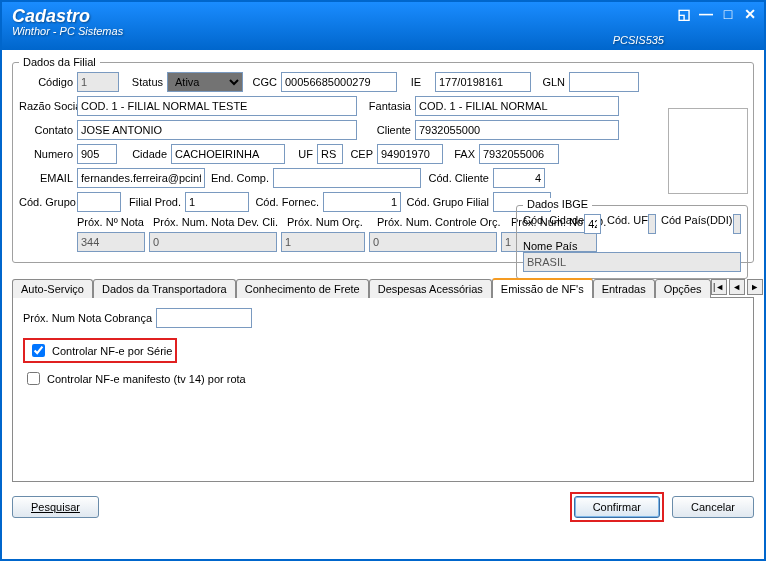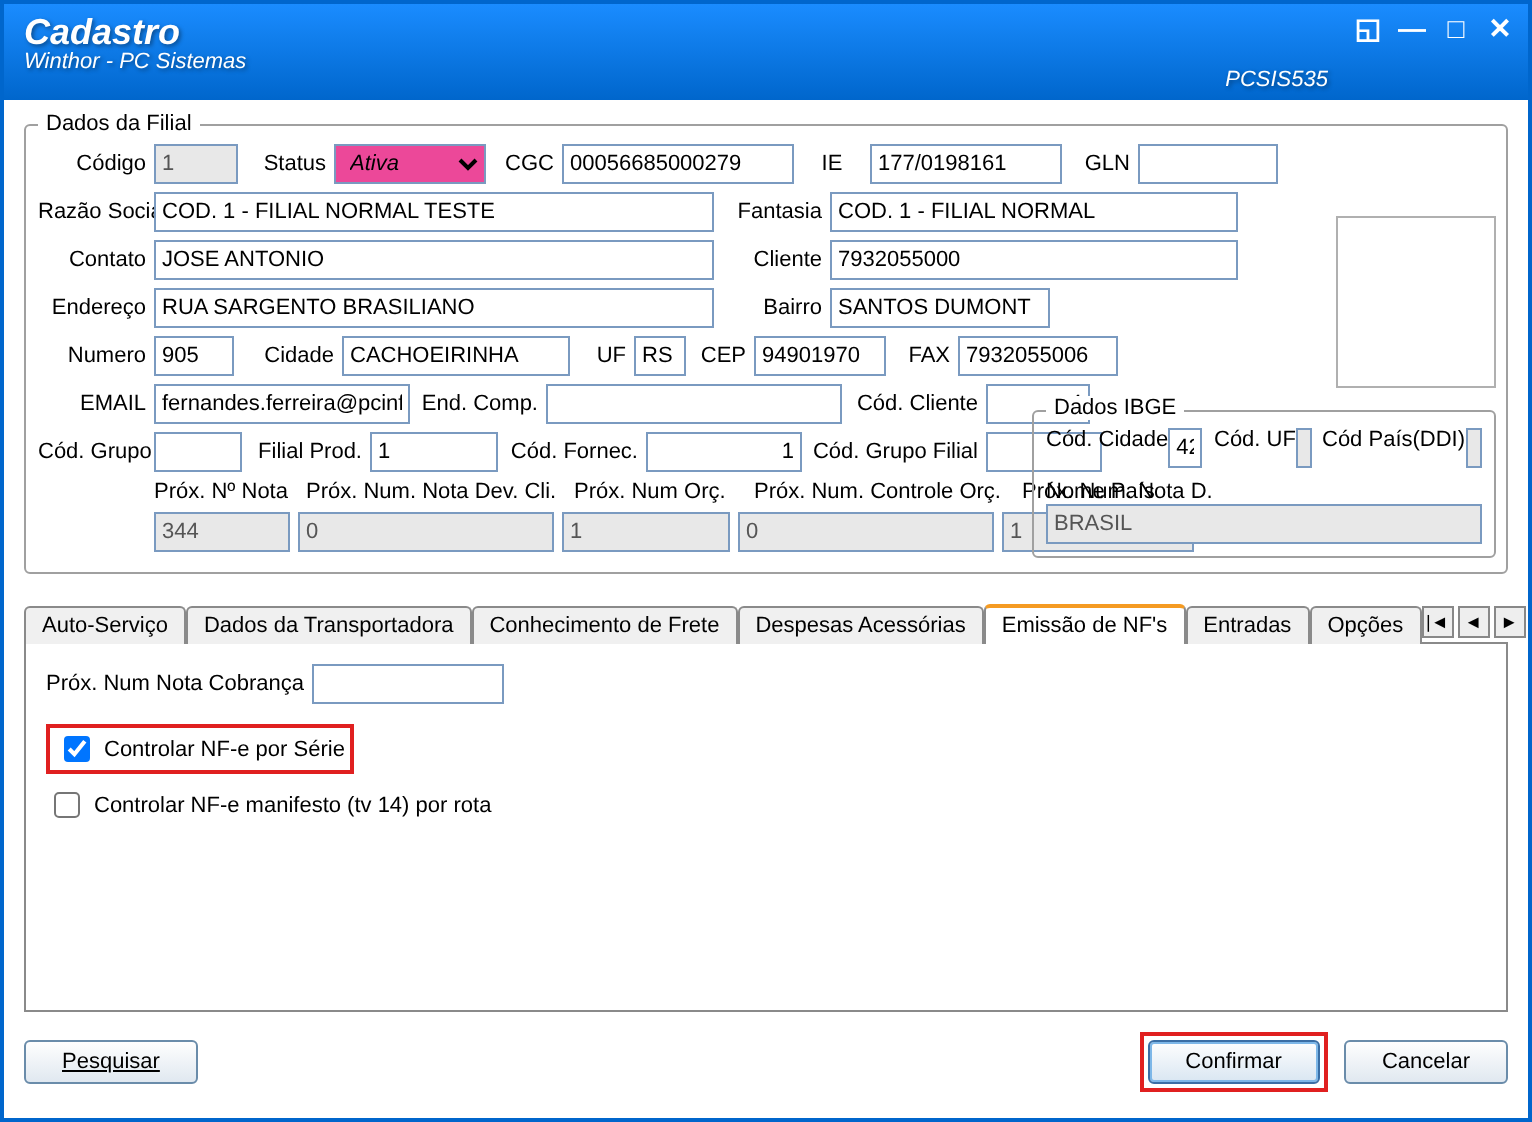--- a/index.html
+++ b/index.html
@@ -92,22 +92,21 @@
   }
   input[type="text"], select {
     border: 1px solid #7a9ac0;
     height: 20px;
     padding: 1px 3px;
     font-size: 11px;
     background:#fff;
   }
   input[readonly].grey { background:#e8e8e8; color:#555;}
   select {
-    background:#ec4899;
-    font-style:italic;
+    background:#737373;
   }
   .ibge-box {
     position:absolute;
     right: 16px;
     top: 155px;
     width: 232px;
     border: 1px solid #a0a0a0;
     border-radius:3px;
     padding: 4px 6px 6px 6px;
   }
@@ -258,26 +257,20 @@
         <input type="text" style="width: 204px;" value="COD. 1 - FILIAL NORMAL">
       </div>
 
       <div class="row">
         <span class="lbl" style="width:54px">Contato</span>
         <input type="text" style="width: 280px;" value="JOSE ANTONIO">
         <span class="lbl" style="width:50px">Cliente</span>
         <input type="text" style="width: 204px;" value="7932055000">
       </div>
 
-      <div class="row">
-        <span class="lbl" style="width:54px">Endereço</span>
-        <input type="text" style="width: 280px;" value="RUA SARGENTO BRASILIANO">
-        <span class="lbl" style="width:50px">Bairro</span>
-        <input type="text" style="width: 110px;" value="SANTOS DUMONT">
-      </div>
 
       <div class="row">
         <span class="lbl" style="width:54px">Numero</span>
         <input type="text" style="width: 40px;" value="905">
         <span class="lbl" style="width:46px">Cidade</span>
         <input type="text" style="width: 114px;" value="CACHOEIRINHA">
         <span class="lbl" style="width:24px">UF</span>
         <input type="text" style="width: 26px;" value="RS">
         <span class="lbl" style="width:26px">CEP</span>
         <input type="text" style="width: 66px;" value="94901970">

